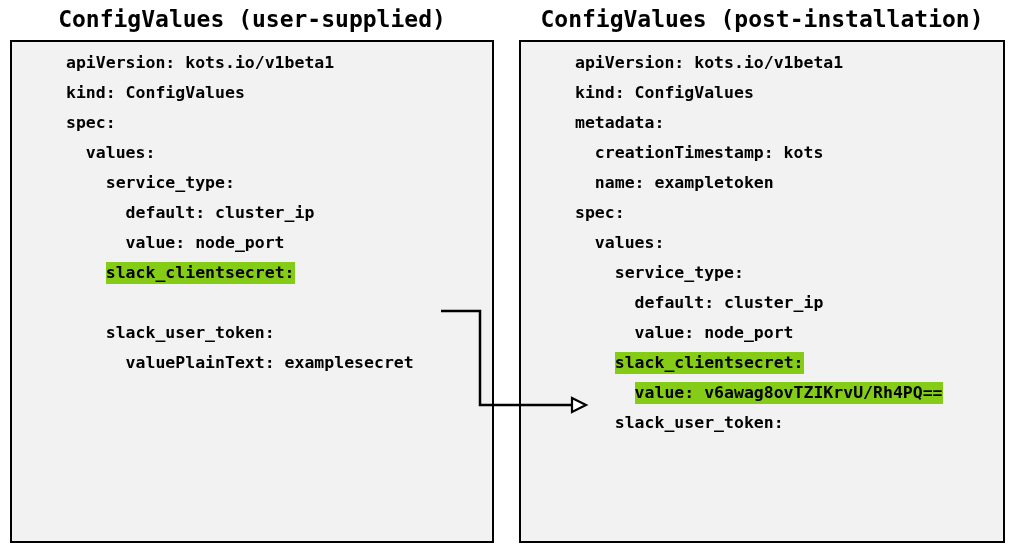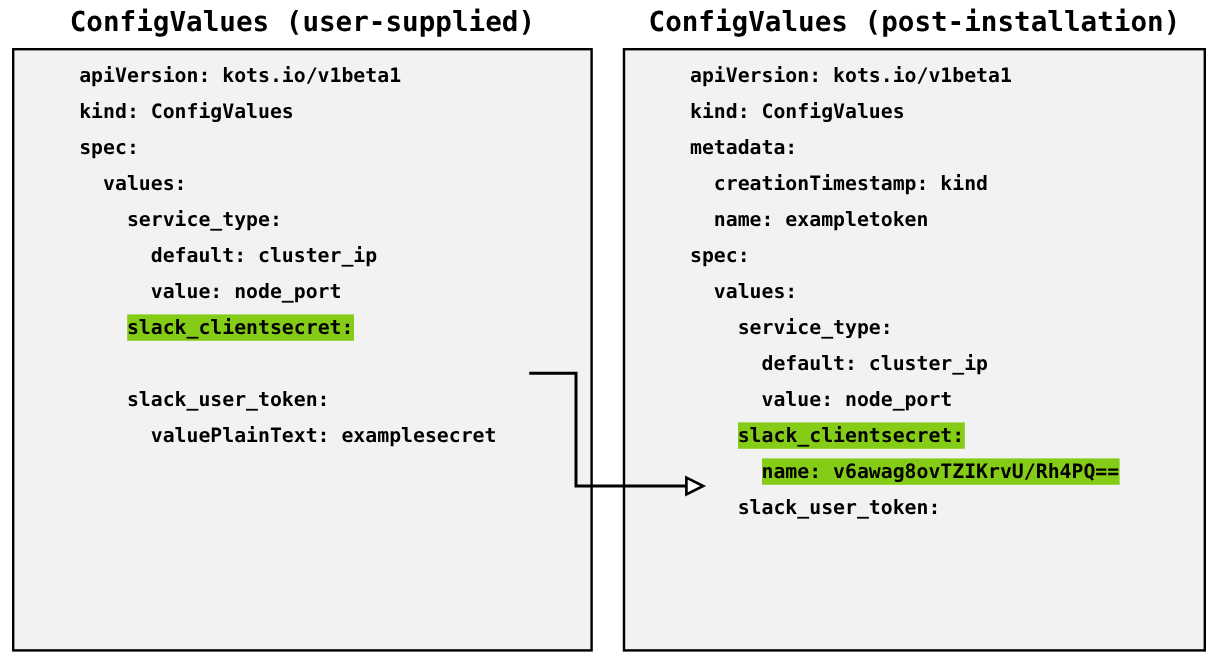--- a/index.html
+++ b/index.html
@@ -100,29 +100,29 @@
       <div class="code-line"><span class="seg">    slack_user_token:</span></div>
       <div class="code-line"><span class="seg">      valuePlainText: examplesecret</span></div>
     </div>
 </div>
 
 <div class="panel" id="panel-right">
   <div class="code-block" id="code-right">
       <div class="code-line"><span class="seg">apiVersion: kots.io/v1beta1</span></div>
       <div class="code-line"><span class="seg">kind: ConfigValues</span></div>
       <div class="code-line"><span class="seg">metadata:</span></div>
-      <div class="code-line"><span class="seg">  creationTimestamp: kind</span></div>
+      <div class="code-line"><span class="seg">  creationTimestamp: kots</span></div>
       <div class="code-line"><span class="seg">  name: exampletoken</span></div>
       <div class="code-line"><span class="seg">spec:</span></div>
       <div class="code-line"><span class="seg">  values:</span></div>
       <div class="code-line"><span class="seg">    service_type:</span></div>
       <div class="code-line"><span class="seg">      default: cluster_ip</span></div>
       <div class="code-line"><span class="seg">      value: node_port</span></div>
       <div class="code-line"><span class="seg">    </span><span class="seg hl">slack_clientsecret:</span></div>
-      <div class="code-line"><span class="seg">      </span><span class="seg hl">name: v6awag8ovTZIKrvU/Rh4PQ==</span></div>
+      <div class="code-line"><span class="seg">      </span><span class="seg hl">value: v6awag8ovTZIKrvU/Rh4PQ==</span></div>
       <div class="code-line"><span class="seg">    slack_user_token:</span></div>
     </div>
 </div>
 
 <svg id="connector" viewBox="0 0 1019 559" xmlns="http://www.w3.org/2000/svg">
   <polyline points="441,311 480,311 480,405 573,405" fill="none" stroke="#000000" stroke-width="2.5" stroke-linejoin="miter" stroke-linecap="butt"></polyline>
   <polygon points="572,398 586,405 572,412" fill="#ffffff" stroke="#000000" stroke-width="2.2" stroke-linejoin="miter"></polygon>
 </svg>
 
 </body></html>

